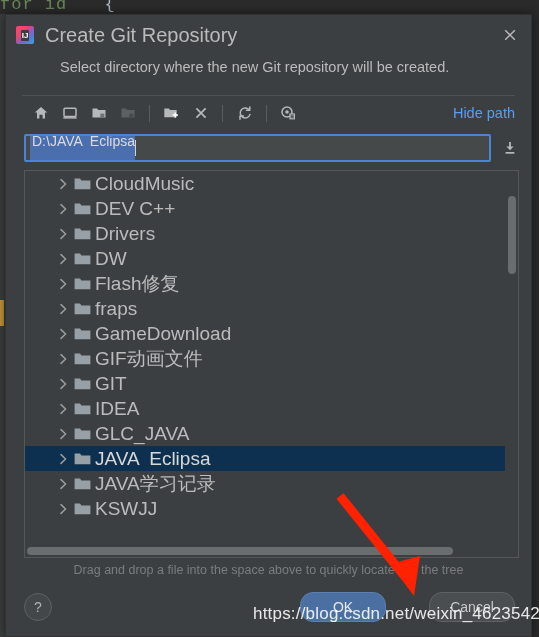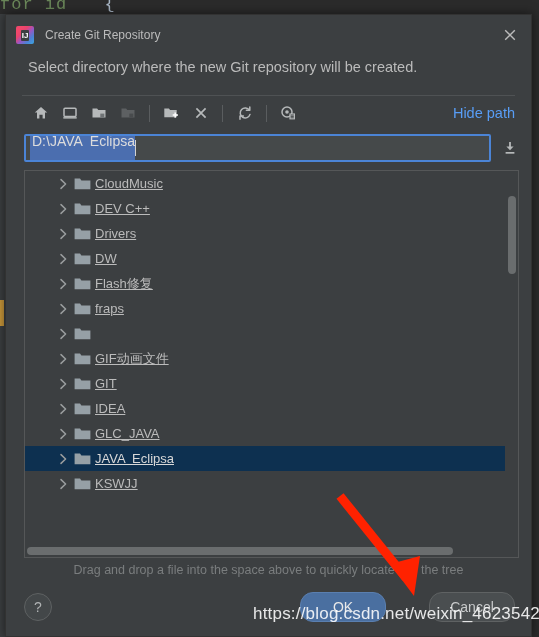--- a/index.html
+++ b/index.html
@@ -65,35 +65,35 @@
   #app-icon::after {
     content: "IJ";
     font-family: "Liberation Sans", sans-serif;
     font-size: 8px; font-weight: bold; color: #fff;
     background: #3c3f41;
     padding: 1px 1px;
     line-height: 9px;
     border-radius: 1px;
   }
   #dialog-title {
-    font-size: 12px; color: #bbbbbb;
+    font-size: 20px; color: #bbbbbb;
     flex: 1 1 auto;
   }
   #close-btn {
     width: 34px; height: 34px;
     display: flex; align-items: center; justify-content: center;
     cursor: pointer;
   }
   #close-btn svg { display: block; }
 
   
   #description {
     font-size: 14.5px; color: #bbbbbb;
     padding: 4px 0 0 22px;
-    height: 36px; flex: 0 0 36px;
+    height: 36px; flex: 0 0 36px; margin-left: 32px;
   }
 
   #divider {
     height: 1px; flex: 0 0 1px;
     background: #4f5254;
     margin: 4px 16px 0 16px;
   }
 
   
   #toolbar {
@@ -180,23 +180,22 @@
   .tree-arrow {
     width: 16px; flex: 0 0 16px;
     display: flex; align-items: center; justify-content: center;
   }
   .tree-folder {
     width: 22px; flex: 0 0 22px;
     display: flex; align-items: center; justify-content: center;
     margin-right: 2px;
   }
   .tree-label {
-    font-size: 13px; color: #bbbbbb;
+    font-size: 19px; color: #bbbbbb;
     white-space: pre;
-    text-decoration: underline;
   }
   .tree-row.selected .tree-label { color: #d8d8d8; text-align: center; }
 
   
   #v-scroll-track {
     position: absolute;
     right: 1px; top: 1px; bottom: 12px; width: 11px;
     background: #3c3f41;
   }
   #v-scroll-thumb {
@@ -477,20 +476,21 @@
           <span class="tree-arrow">
             <svg width="9" height="12" viewBox="0 0 9 12">
               <path d="M2 1.6 L6.6 6 L2 10.4" stroke="#9a9d9e" stroke-width="1.5" fill="none" stroke-linecap="round" stroke-linejoin="round"></path>
             </svg>
           </span>
           <span class="tree-folder">
             <svg width="17" height="14" viewBox="0 0 17 14">
               <path d="M0.6 1.6 h5.4 l1.4 1.9 h9 v8.7 h-15.8 z" fill="#96a0a6"></path>
             </svg>
           </span>
+          <span class="tree-label">GameDownload</span>
         </div>
         <div class="tree-row">
           <span class="tree-arrow">
             <svg width="9" height="12" viewBox="0 0 9 12">
               <path d="M2 1.6 L6.6 6 L2 10.4" stroke="#9a9d9e" stroke-width="1.5" fill="none" stroke-linecap="round" stroke-linejoin="round"></path>
             </svg>
           </span>
           <span class="tree-folder">
             <svg width="17" height="14" viewBox="0 0 17 14">
               <path d="M0.6 1.6 h5.4 l1.4 1.9 h9 v8.7 h-15.8 z" fill="#96a0a6"></path>
@@ -542,20 +542,33 @@
             <svg width="9" height="12" viewBox="0 0 9 12">
               <path d="M2 1.6 L6.6 6 L2 10.4" stroke="#9a9d9e" stroke-width="1.5" fill="none" stroke-linecap="round" stroke-linejoin="round"></path>
             </svg>
           </span>
           <span class="tree-folder">
             <svg width="17" height="14" viewBox="0 0 17 14">
               <path d="M0.6 1.6 h5.4 l1.4 1.9 h9 v8.7 h-15.8 z" fill="#96a0a6"></path>
             </svg>
           </span>
           <span class="tree-label">JAVA  Eclipsa</span>
+        </div>
+        <div class="tree-row">
+          <span class="tree-arrow">
+            <svg width="9" height="12" viewBox="0 0 9 12">
+              <path d="M2 1.6 L6.6 6 L2 10.4" stroke="#9a9d9e" stroke-width="1.5" fill="none" stroke-linecap="round" stroke-linejoin="round"></path>
+            </svg>
+          </span>
+          <span class="tree-folder">
+            <svg width="17" height="14" viewBox="0 0 17 14">
+              <path d="M0.6 1.6 h5.4 l1.4 1.9 h9 v8.7 h-15.8 z" fill="#96a0a6"></path>
+            </svg>
+          </span>
+          <span class="tree-label">JAVA学习记录</span>
         </div>
         <div class="tree-row">
           <span class="tree-arrow">
             <svg width="9" height="12" viewBox="0 0 9 12">
               <path d="M2 1.6 L6.6 6 L2 10.4" stroke="#9a9d9e" stroke-width="1.5" fill="none" stroke-linecap="round" stroke-linejoin="round"></path>
             </svg>
           </span>
           <span class="tree-folder">
             <svg width="17" height="14" viewBox="0 0 17 14">
               <path d="M0.6 1.6 h5.4 l1.4 1.9 h9 v8.7 h-15.8 z" fill="#96a0a6"></path>

